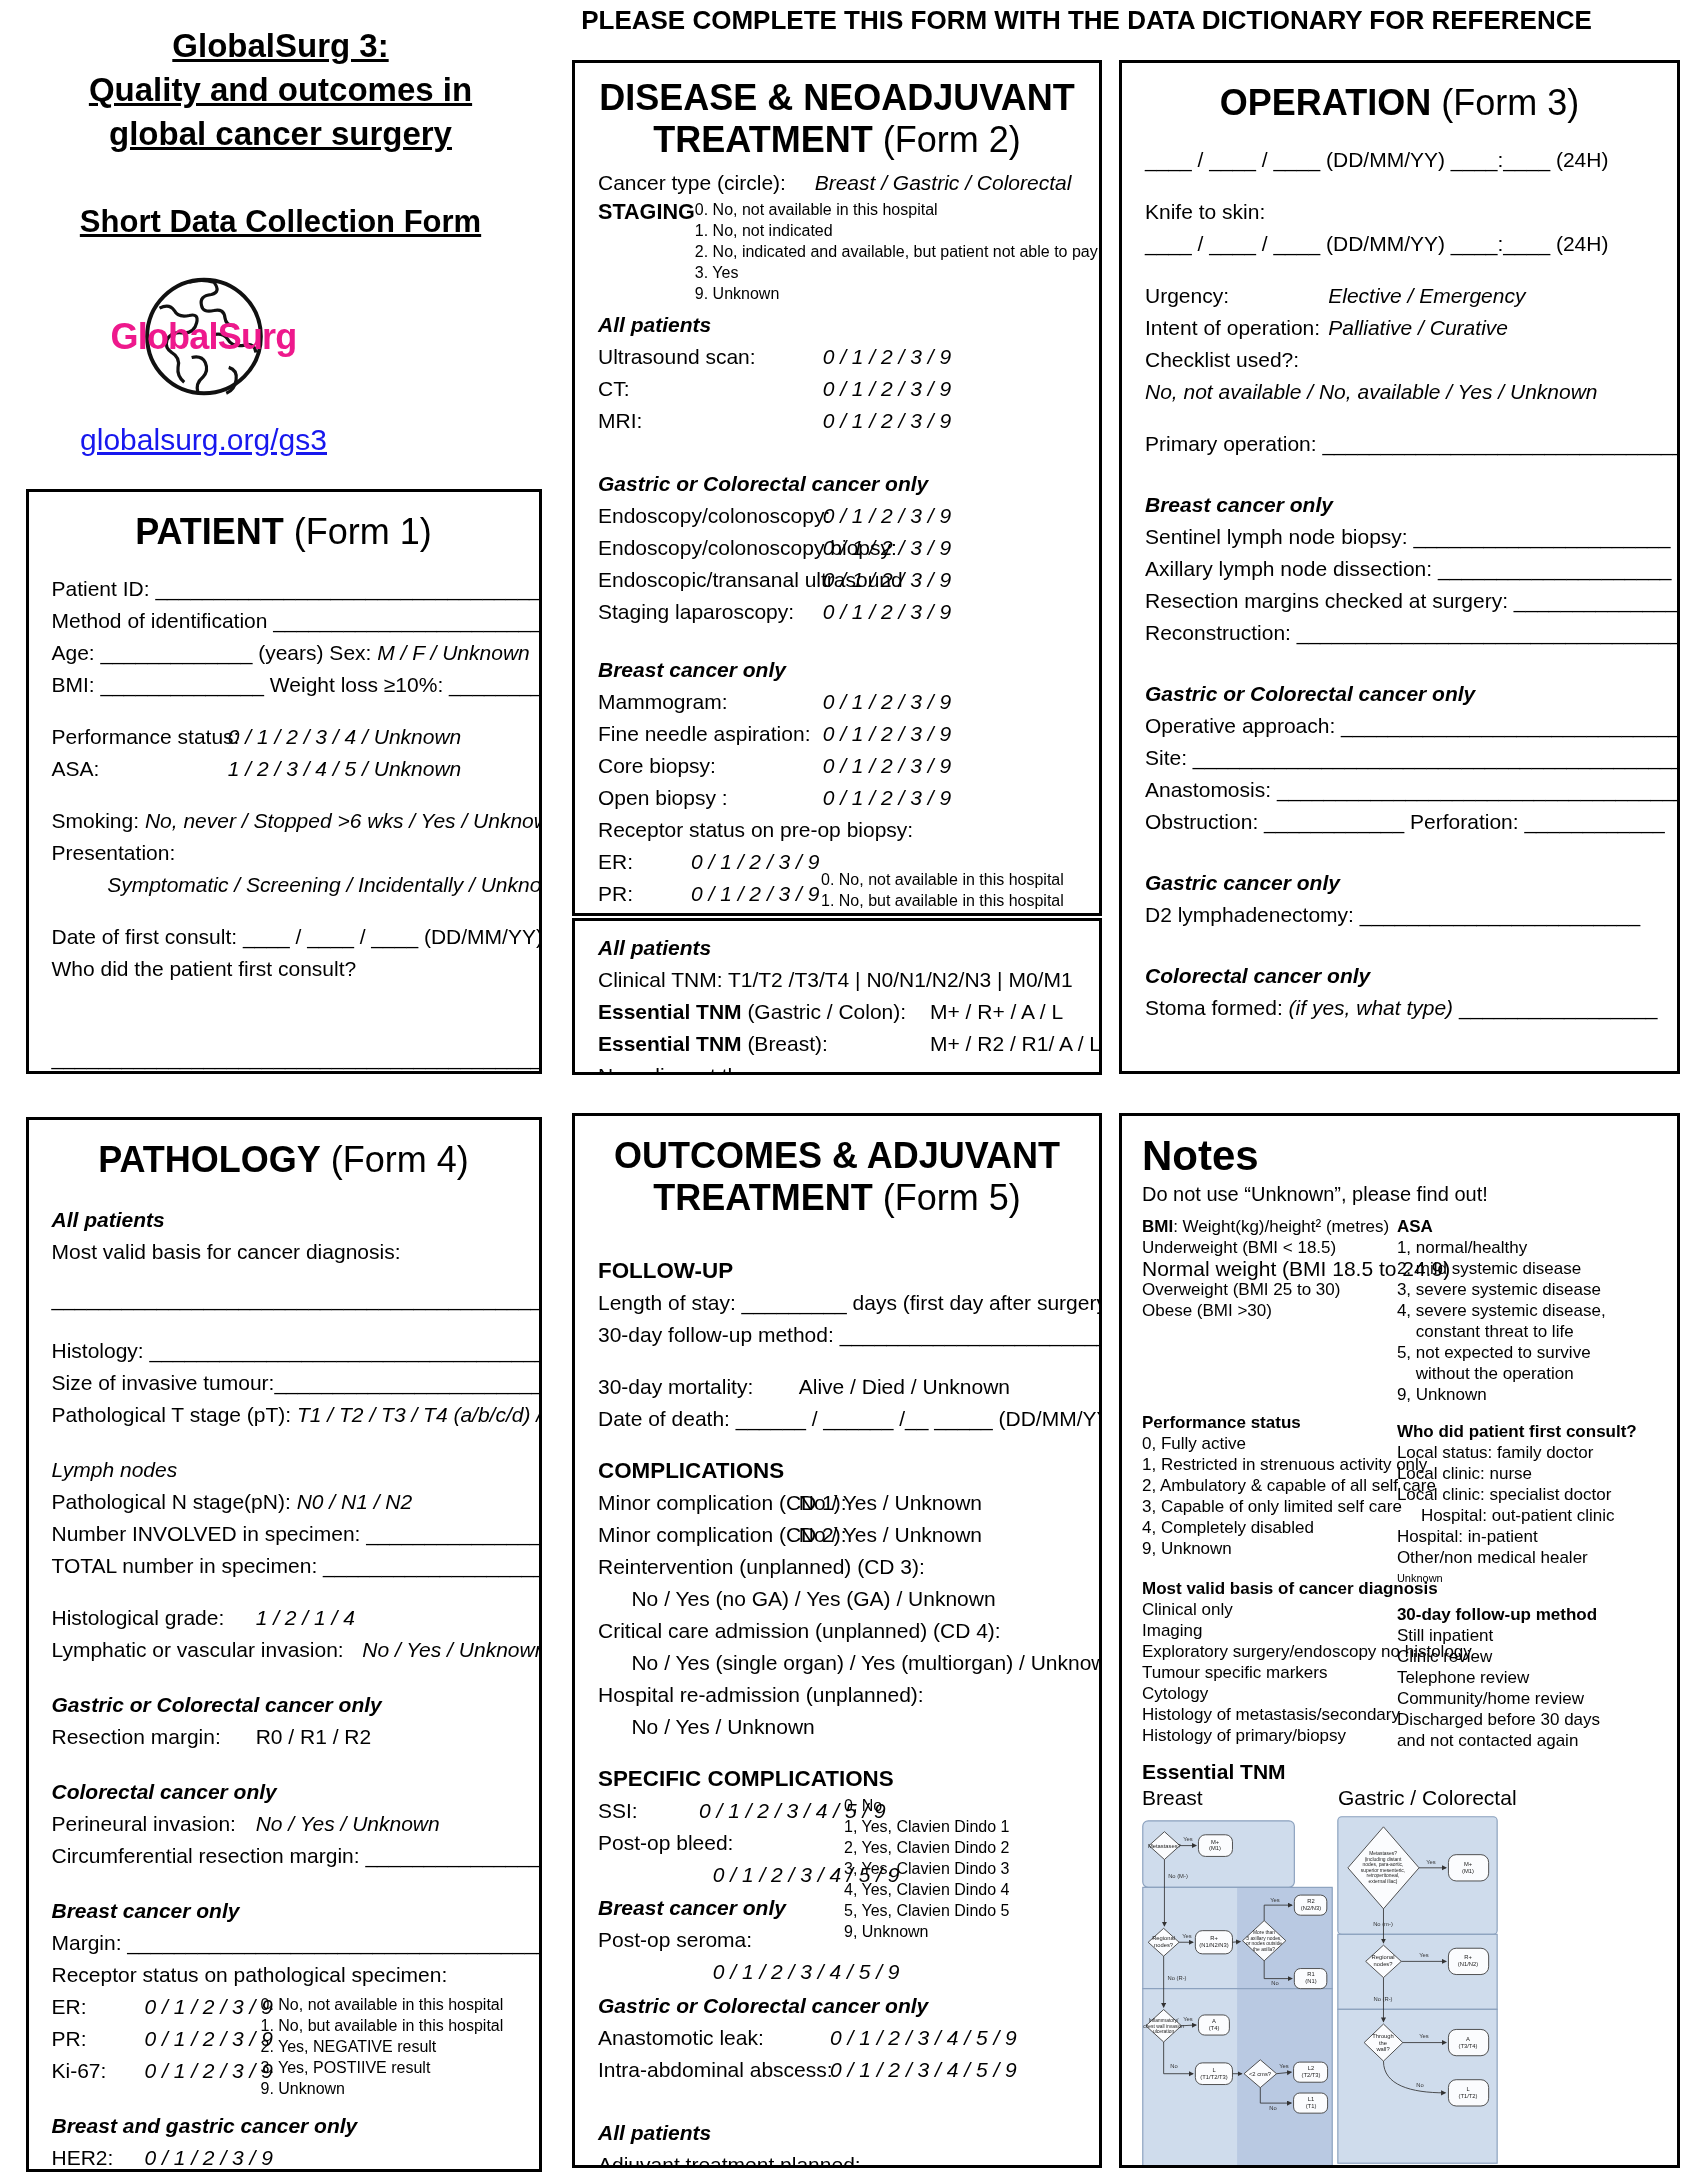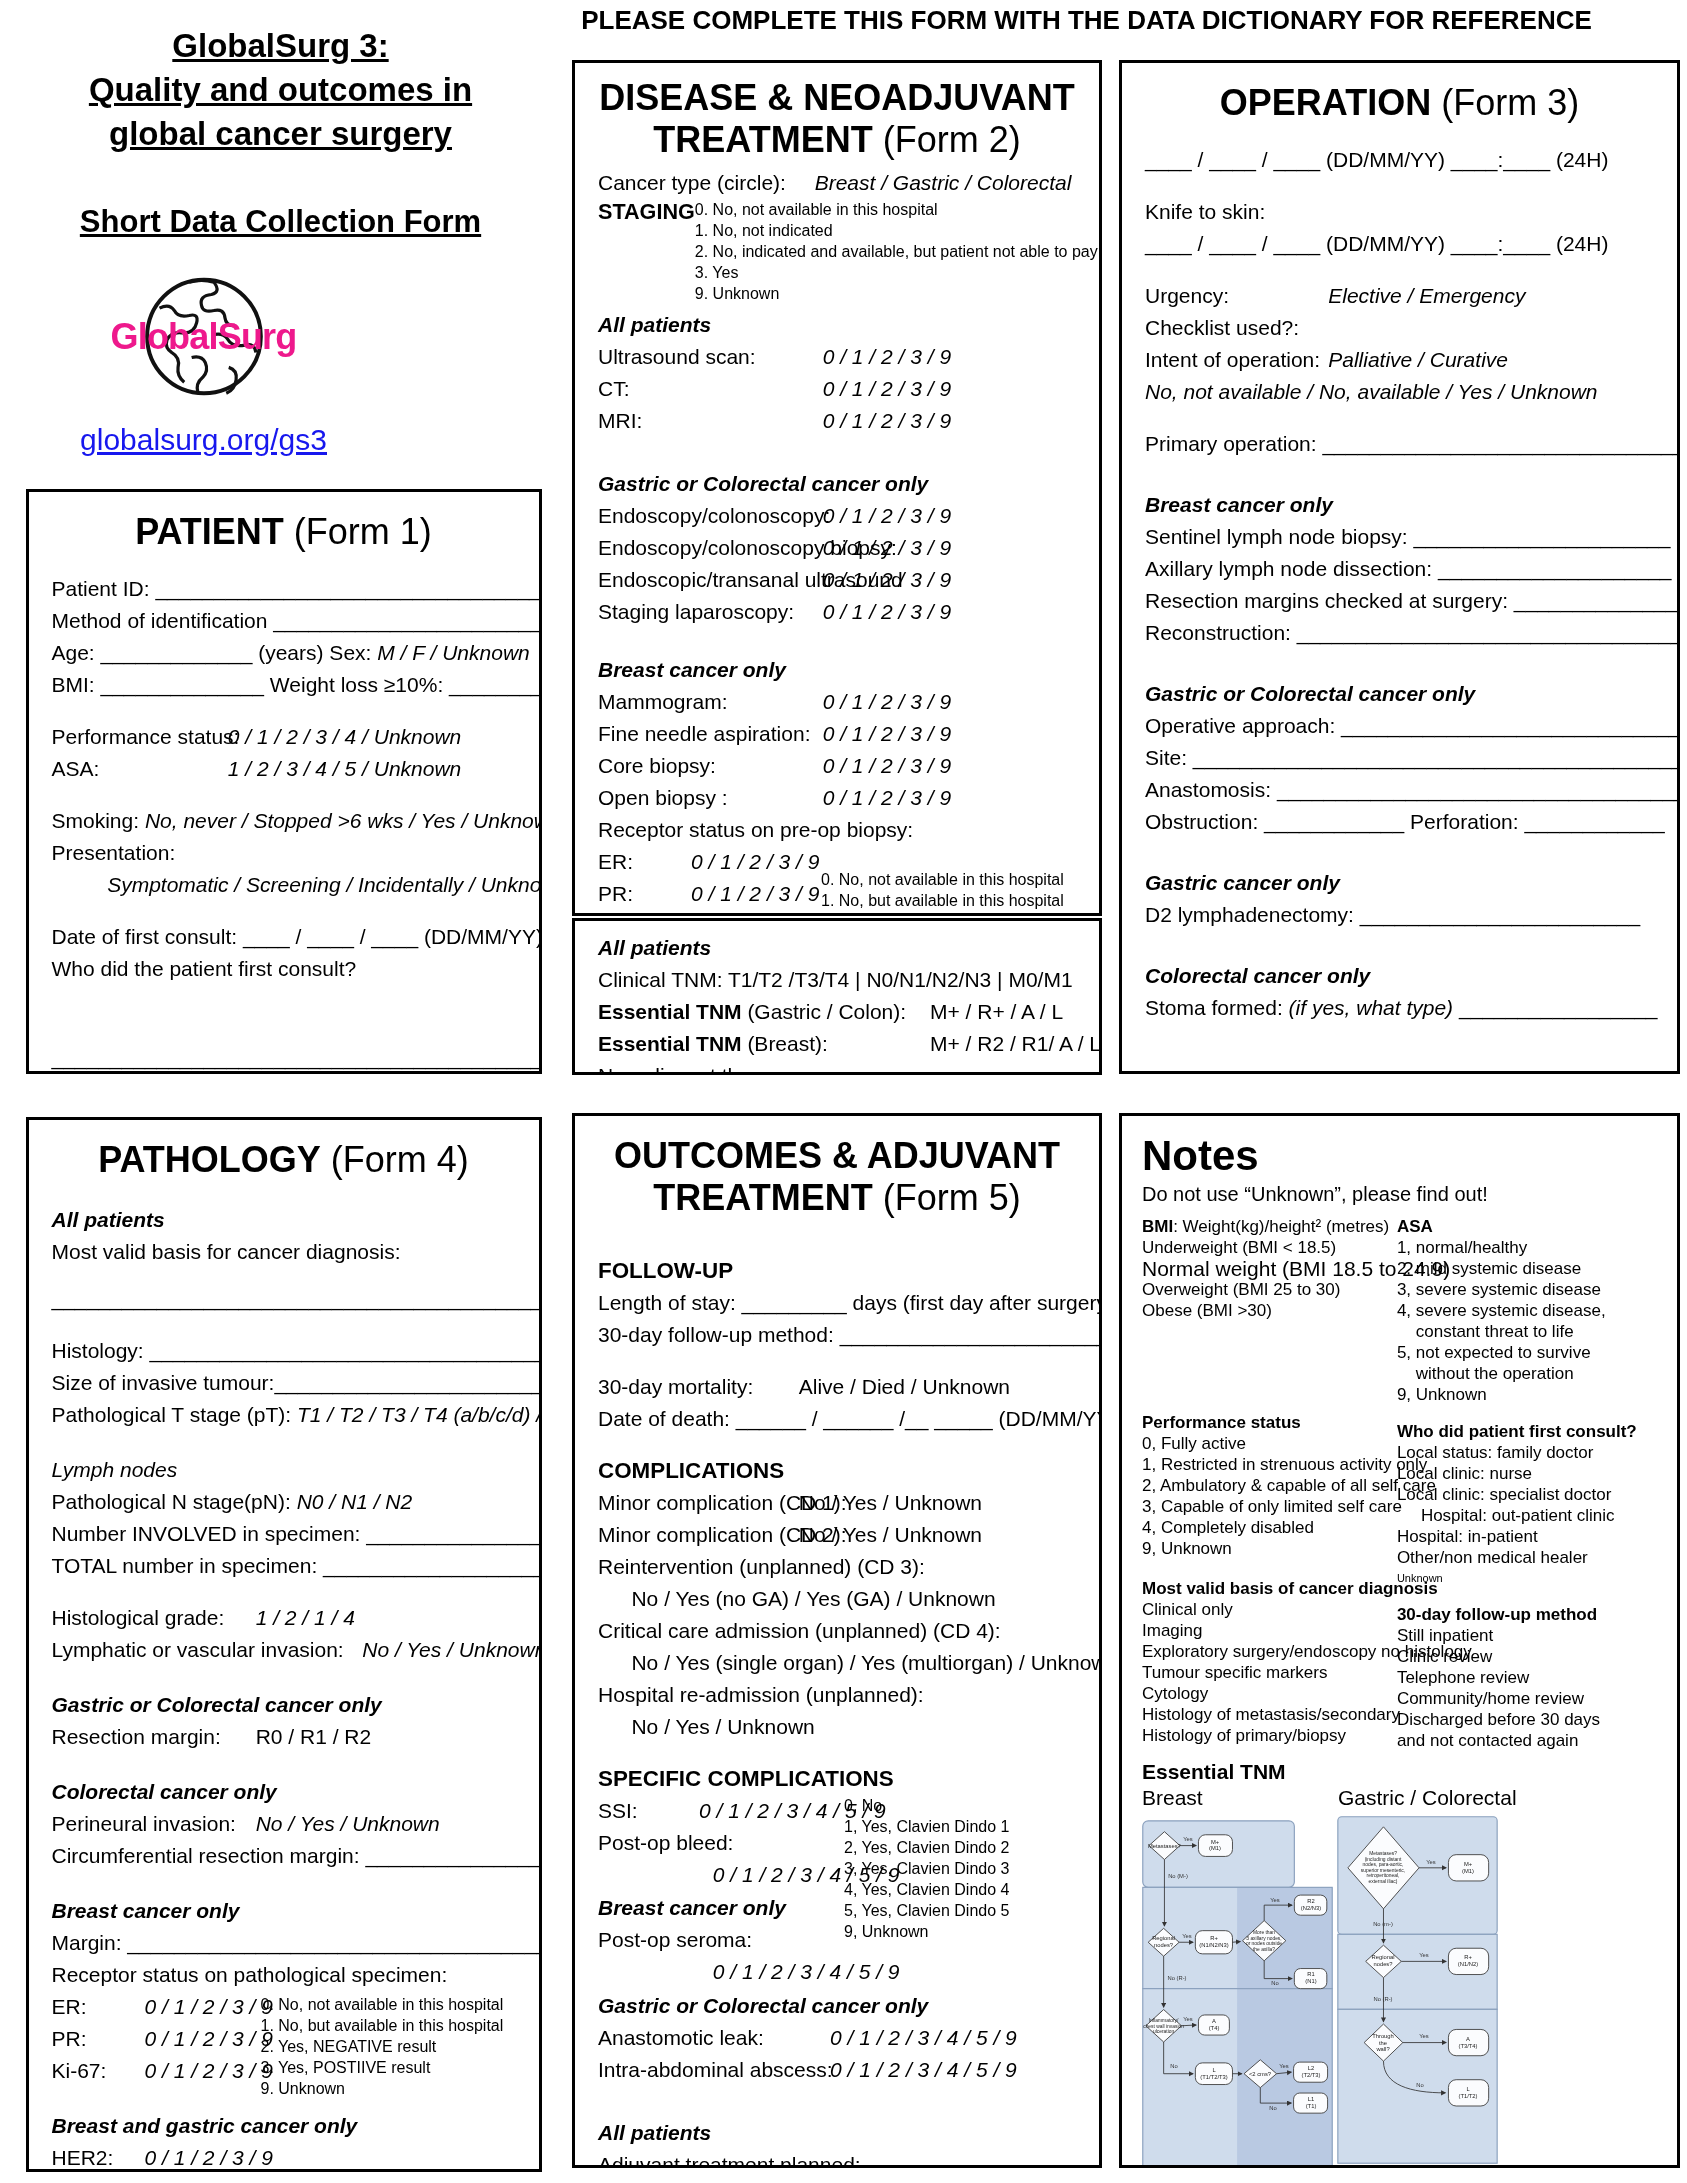--- a/index.html
+++ b/index.html
@@ -203,25 +203,25 @@
     <div class="gap26"></div>
     <div class="row">____ / ____ / ____ (DD/MM/YY) ____:____ (24H)</div>
     <div class="gap26"></div>
     <div class="row">Knife to skin:</div>
     <div class="row">____ / ____ / ____ (DD/MM/YY) ____:____ (24H)</div>
     <div class="gap26"></div>
     <div class="row g g36">
         <span>Urgency:</span>
         <span class="it">Elective   /   Emergency</span>
       </div>
-    <div class="row">Checklist used?:</div>
     <div class="row g g36">
         <span>Intent of operation:</span>
         <span class="it">Palliative  /  Curative</span>
       </div>
+    <div class="row">Checklist used?:</div>
     <div class="row it right">No, not available / No, available / Yes / Unknown</div>
     <div class="gap26"></div>
     <div class="row">Primary operation: ___________________________________</div>
     <div class="sec" style="margin-top:29px;">Breast cancer only</div>
     <div class="row">Sentinel lymph node biopsy: ______________________</div>
     <div class="row">Axillary lymph node dissection: ____________________</div>
     <div class="row">Resection margins checked at surgery: ______________</div>
     <div class="row">Reconstruction: ______________________________________</div>
     <div class="sec" style="margin-top:29px;">Gastric or Colorectal cancer only</div>
     <div class="row">Operative approach: _________________________________</div>

